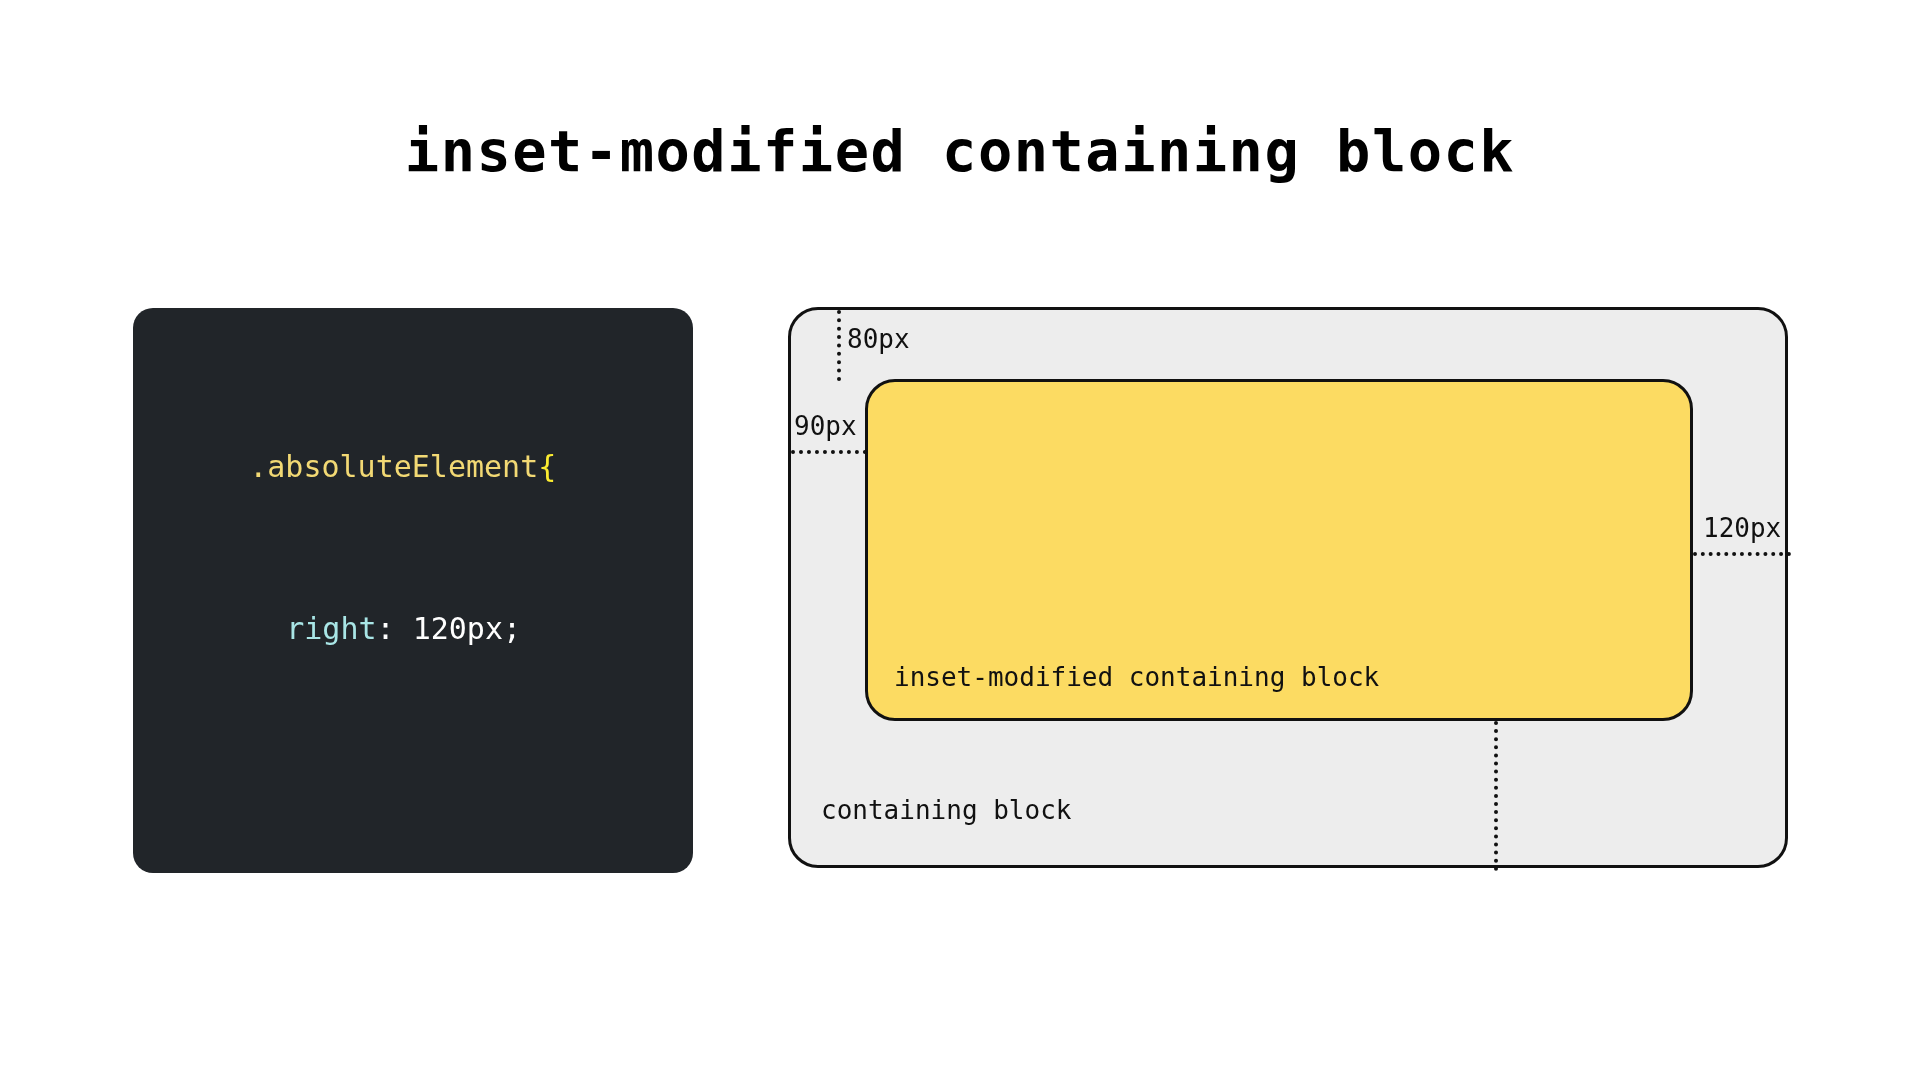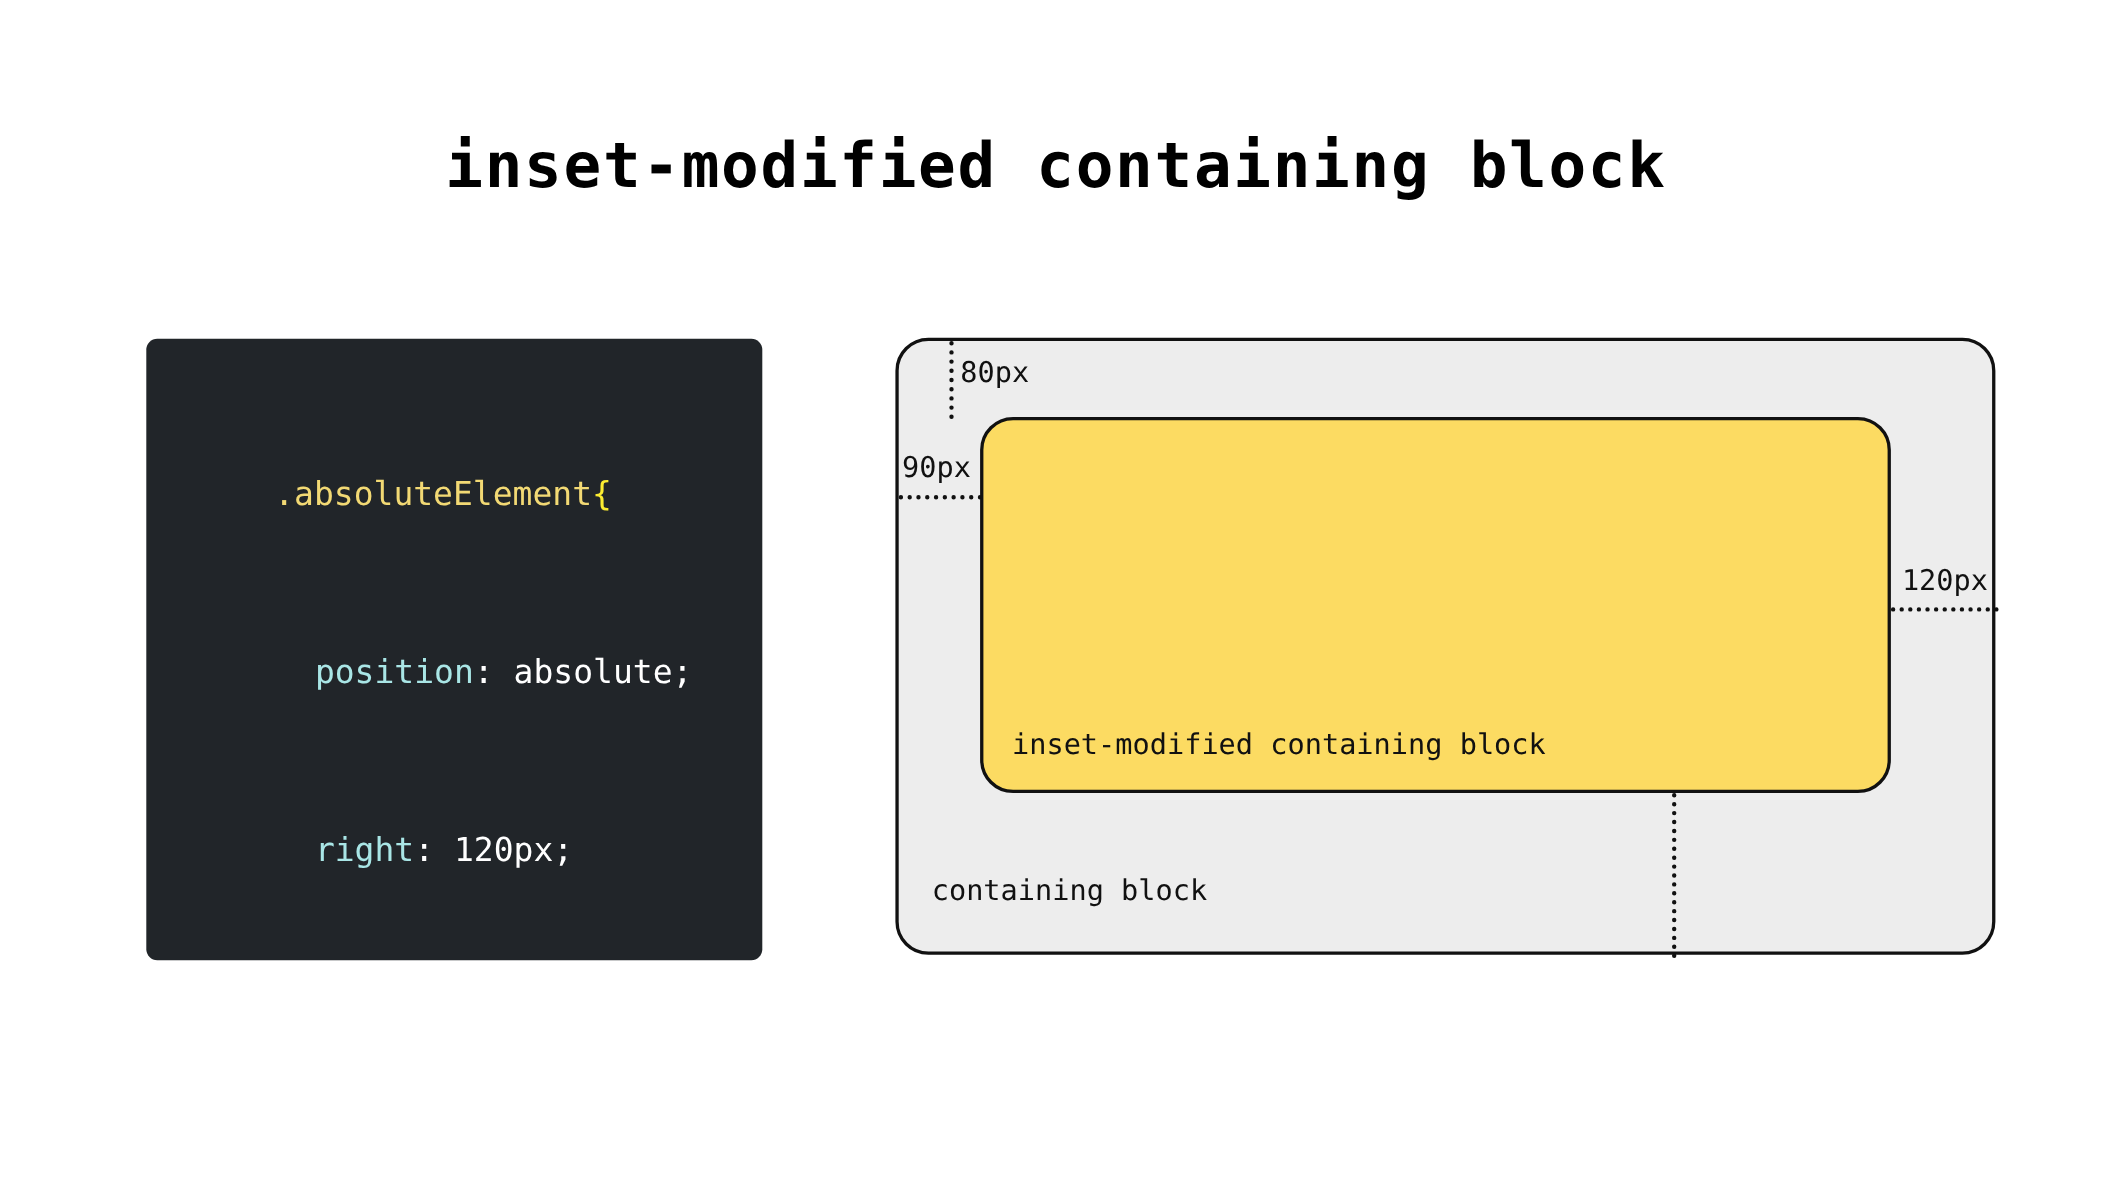--- a/index.html
+++ b/index.html
@@ -31,23 +31,23 @@
   }
 
   
   #code-card {
     position: absolute;
     left: 133px;
     top: 308px;
     width: 560px;
     height: 565px;
     background: #212529;
-    border-radius: 10px;
+    border-radius: 20px;
     box-sizing: border-box;
-    padding: 61px 0 0 44px;
+    padding: 78px 0 0 44px;
   }
   .code-line {
     font-family: "DejaVu Sans Mono", monospace;
     font-size: 30px;
     line-height: 54px;
     white-space: pre;
     color: #ffffff;
   }
   .tok-sel   { color: #f2d974; }
   .tok-brace { color: #fbec31; }
@@ -55,21 +55,20 @@
   .tok-val   { color: #ffffff; }
   .indent    { display: inline-block; width: 37px; }
 
   
   #diagram {
     position: absolute;
     left: 788px;
     top: 307px;
     width: 792px;
     height: 561px;
-    margin-left: 26px;
   }
 
   
   #containing-block {
     position: absolute;
     left: 0;
     top: 0;
     width: 1000px;
     height: 561px;
     box-sizing: border-box;
@@ -148,23 +147,20 @@
 <body>
 
 <div id="page-title">inset-modified containing block</div>
 
 <div id="code-card">
 
   <div class="code-line">
     <span class="tok-sel">.absoluteElement</span><span class="tok-brace">{</span>
   </div>
 
-  <div class="code-line">
-    <span class="indent"></span><span class="tok-prop">position</span><span class="tok-val">: </span><span class="tok-val">absolute;</span>
-  </div>
 
 
   <div class="code-line">
     <span class="indent"></span><span class="tok-prop">right</span><span class="tok-val">: </span><span class="tok-val">120px;</span>
   </div>
 
   <div class="code-line">
     <span class="indent"></span>
   </div>
 

